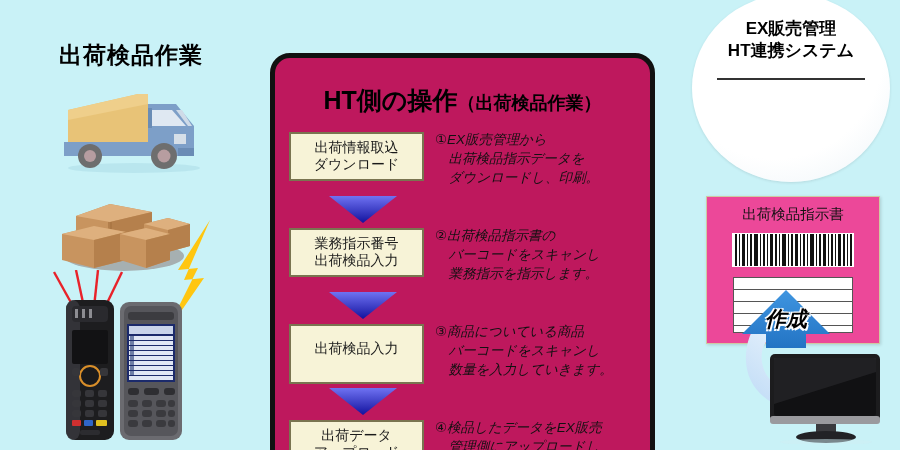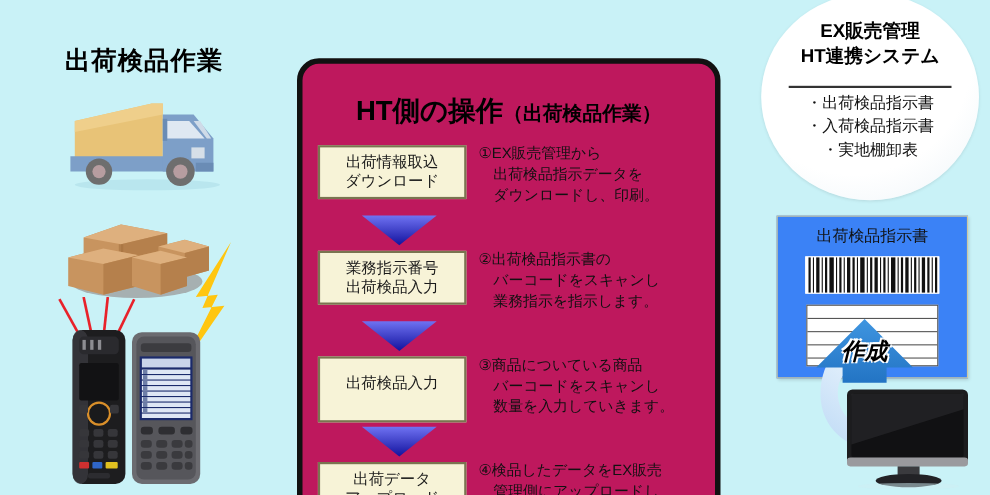--- a/index.html
+++ b/index.html
@@ -67,20 +67,21 @@
     line-height:1.22;
     padding:5px 0 6px 0;
   }
   .step-desc{
     position:absolute;left:146px;top:-2px;
     width:215px;
     font-size:13.5px;
     line-height:1.42;
     color:#111;
     white-space:pre-line;
+    font-style:italic;
   }
   .arrow-tri{
     position:absolute;left:52px;
     width:72px;height:30px;
   }
 
   
   #circle-sys{
     position:absolute;left:692px;top:-6px;width:198px;height:188px;
     border-radius:50%;
@@ -96,21 +97,21 @@
     position:absolute;left:25px;top:84px;width:148px;height:2px;background:#333;
   }
   #circle-list{
     position:absolute;left:0;top:90px;width:198px;
     text-align:center;font-size:14.5px;line-height:1.48;color:#111;
   }
 
   
   #doc-card{
     position:absolute;left:706px;top:196px;width:172px;height:146px;
-    background:#3b82f6;
+    background:#ec4899;
     border:1px solid #cfc9a2;
     box-shadow:1px 1px 3px rgba(0,0,0,.15);
   }
   #doc-title{
     position:absolute;left:0;top:8px;width:172px;text-align:center;
     font-size:14.5px;color:#111;
   }
   #doc-barcode{
     position:absolute;left:25px;top:36px;width:122px;height:34px;
     background:#ffffff;
@@ -336,23 +337,20 @@
       <div class="step-desc">④検品したデータをEX販売
 　管理側にアップロードし
 　出荷業務に連携します。</div>
     </div>
   </div>
 
   <div id="circle-sys">
     <div id="circle-title" style="white-space:pre-line;">EX販売管理
 HT連携システム</div>
     <div id="circle-rule"></div>
-    <div id="circle-list" style="white-space:pre-line;">・出荷検品指示書
-・入荷検品指示書
-・実地棚卸表</div>
   </div>
 
   <div id="doc-card">
     <div id="doc-title">出荷検品指示書</div>
     <svg id="doc-barcode" viewBox="0 0 122 34" preserveAspectRatio="none">
       <rect x="0" y="0" width="122" height="34" fill="#ffffff"></rect>
       <g fill="#111">
         <rect x="3" y="1" width="2" height="32"></rect>
           <rect x="7" y="1" width="1" height="32"></rect>
         <rect x="10" y="1" width="3" height="32"></rect>

